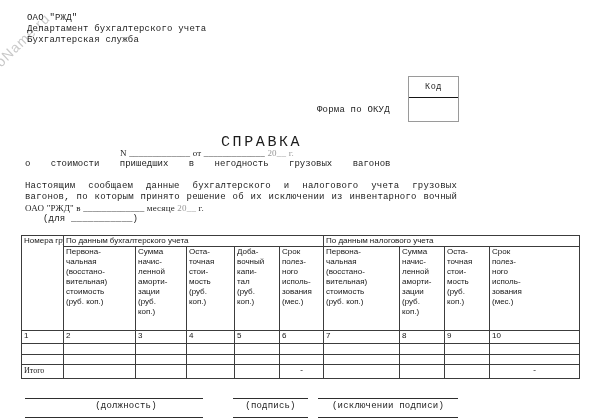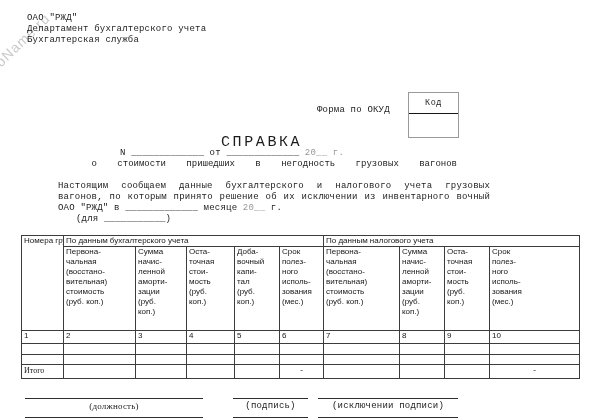--- a/index.html
+++ b/index.html
@@ -10,36 +10,36 @@
   }
   .abs{position:absolute;}
   .mono9{font-size:9px;line-height:11px;letter-spacing:0.2px;white-space:pre;}
   .watermark{
     left:-16px;top:66px;transform:rotate(-44deg);transform-origin:0 0;
     color:#c9c9c9;font-family:"Liberation Sans","DejaVu Sans",sans-serif;
     font-size:14px;letter-spacing:1px;
   }
   .hdr-left{left:27px;top:13px;}
   .hdr-right{left:280px;top:13px;}
-  .code-box{left:408px;top:92px;width:49px;height:44px;border:1px solid #9a9a9a;background:#fff;}
+  .code-box{left:408px;top:76px;width:49px;height:44px;border:1px solid #9a9a9a;background:#fff;}
   .code-box .code-label{
     height:20px;border-bottom:1px solid #151515;display:flex;align-items:center;justify-content:center;
     font-size:8.5px;letter-spacing:0.5px;
   }
   .addressee{left:27px;top:105px;}
   .okud{left:317px;top:105px;}
   .title-heading{left:221px;top:137px;letter-spacing:2.6px;font-size:15px;}
   .title-number{left:120px;top:148px;}
-  .title-sub{left:25px;top:159px;width:432px;text-align:right;word-spacing:15px;font-size:9px;white-space:nowrap;}
+  .title-sub{left:25px;top:159px;width:432px;text-align:left;word-spacing:15px;font-size:9px;white-space:nowrap;}
   .gray{color:#979797;}
-  .body-par{left:25px;top:181px;width:432px;margin-left:33px;}
+  .body-par{left:25px;top:181px;width:432px;}
   .body-par .ln{font-size:9px;line-height:11px;letter-spacing:0.2px;}
   .just{text-align:justify;text-align-last:justify;}
   .indent{padding-left:18px;white-space:pre;}
-  .keep-sp{white-space:pre;}
+  .keep-sp{white-space:pre;font-family:Liberation Serif, serif;}
   table.grid{
     position:absolute;left:21px;top:235px;width:558px;
     border-collapse:collapse;table-layout:fixed;
     font-family:"Liberation Sans","DejaVu Sans",sans-serif;font-size:8px;line-height:10px;color:#161616;
   }
   table.grid td{
     border:1px solid #3c3c3c;vertical-align:top;padding:0 2px 0 2px;
     overflow:hidden;white-space:pre-line;
   }
   tr.r-group td{height:10px;line-height:9px;white-space:nowrap;}
@@ -213,21 +213,21 @@
           <td></td>
       <td class="dash">-</td>
     </tr>
   </tbody>
     </table>
 
   <div class="sig-line" style="left:25px;top:398px;width:178px;"></div>
   <div class="sig-line" style="left:233px;top:398px;width:75px;"></div>
   <div class="sig-line" style="left:318px;top:398px;width:140px;"></div>
 
-  <div class="sig-label" style="left:25px;top:401px;width:178px;font-family:Liberation Serif, serif;">(должность)</div>
+  <div class="sig-label" style="left:37px;top:401px;width:178px;">(должность)</div>
   <div class="sig-label" style="left:233px;top:401px;width:75px;">(подпись)</div>
   <div class="sig-label" style="left:318px;top:401px;width:140px;">(исключении подписи)</div>
 
   <div class="sig-line" style="left:25px;top:417px;width:178px;"></div>
   <div class="sig-line" style="left:233px;top:417px;width:75px;"></div>
   <div class="sig-line" style="left:318px;top:417px;width:140px;"></div>
 
 </div>
 
 </body></html>

